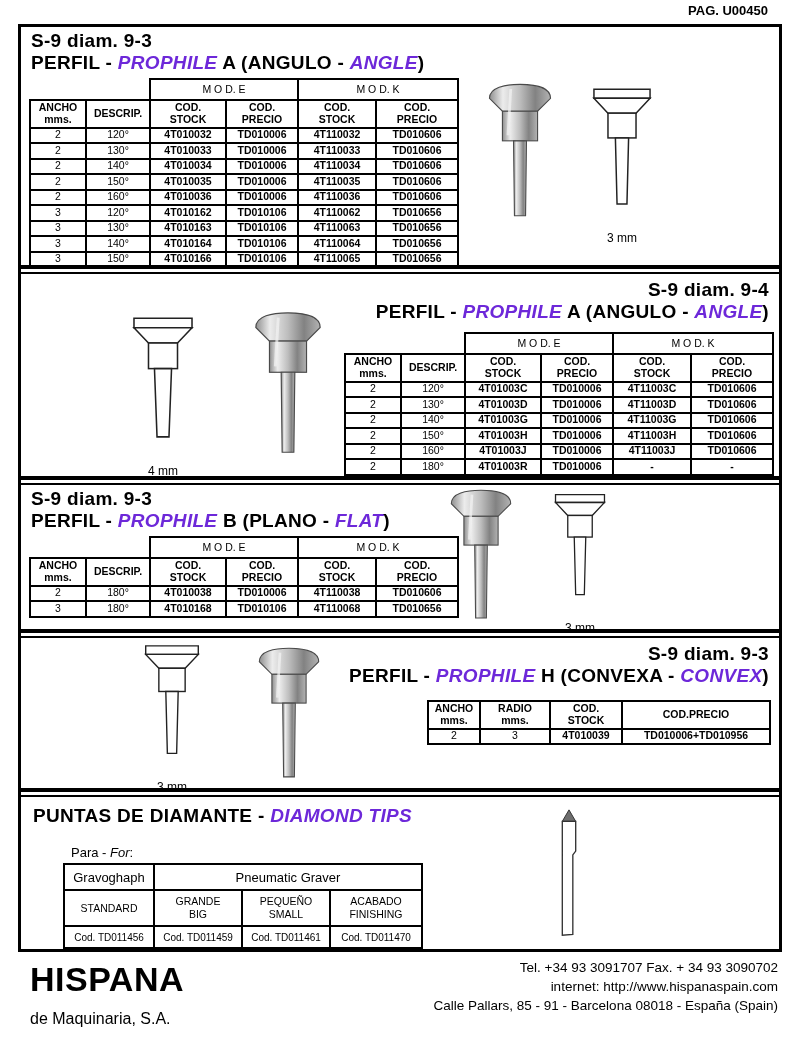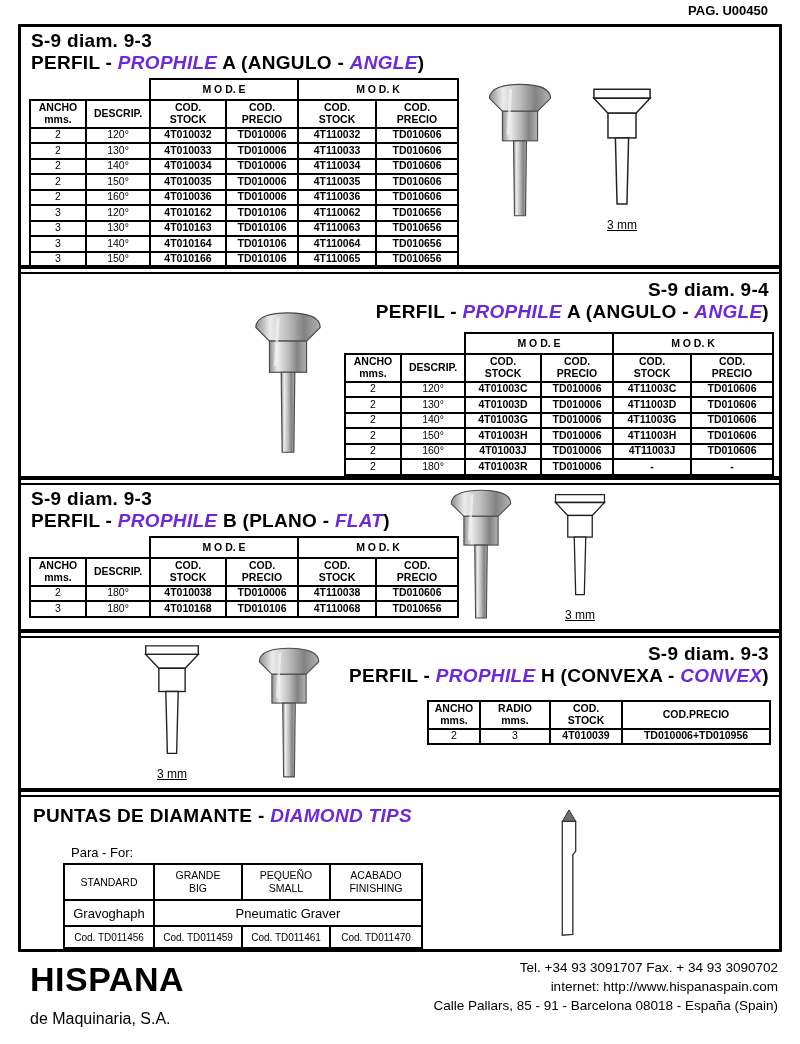--- a/index.html
+++ b/index.html
@@ -15,28 +15,28 @@
   .titles-right{padding:5px 10px 0 8px;text-align:right;}
   .sec-code{font-size:19px;font-weight:bold;letter-spacing:.3px;line-height:22px;}
   .sec-sub{font-size:19px;font-weight:bold;letter-spacing:.3px;line-height:22px;}
   .blue-it{color:#6d28d9;font-style:italic;}
   table{border-collapse:collapse;background:#fff;}
   .t td,.t th{border:2px solid #000;text-align:center;vertical-align:middle;}
   .t th{font-size:10.5px;white-space:pre-line;line-height:1.12;padding:1px 2px;}
   .t td{font-size:10.5px;padding:0 2px;height:13.5px;line-height:1.1;}
   .t td:nth-child(n+3){font-weight:bold;}
   .spacer-cell{border:none !important;}
-  .mod-cell{font-size:11px;font-weight:bold;height:17px;margin-top:14px;}
+  .mod-cell{font-size:11px;font-weight:normal;height:17px;margin-top:14px;}
   .c1{width:50px}.c2{width:58px}.c3{width:70px}.c4{width:66px}.c5{width:72px}.c6{width:76px}
   .c41{width:46px}.c42{width:64px}.c43{width:66px}.c44{width:142px}
   .tbl-left{margin:4px 0 0 8px;}
   .tbl-abs-r{position:absolute;right:5px;top:58px;}
   .tbl-abs-r4{position:absolute;right:8px;top:62px;}
   .img{position:absolute;text-align:center;}
-  .size-label{font-size:12px;margin-top:5px;text-decoration:underline;}
+  .size-label{font-size:12px;margin-top:18px;}
   
   .t5 td,.t5 th{border:2px solid #000;text-align:center;vertical-align:middle;font-weight:normal;}
   .t5 .r1{font-size:13px;height:22px;}
   .t5 .r2{font-size:10.5px;white-space:pre-line;line-height:1.2;height:32px;padding:1px 3px;}
   .t5 .r3{font-size:10px;height:20px;padding:0 6px;}
   .c51{width:82px}.c52{width:80px}.c53{width:80px}.c54{width:84px}
   .s5-title{padding:8px 0 0 12px;font-size:19px;font-weight:bold;letter-spacing:.3px;}
   .para-label{position:absolute;left:50px;top:48px;font-size:13px;}
   .s5-table{position:absolute;left:42px;top:66px;}
   
@@ -256,20 +256,29 @@
           <tr>
             <td>2</td>
             <td>180°</td>
             <td>4T01003R</td>
             <td>TD010006</td>
             <td>-</td>
             <td>-</td>
           </tr>
         </tbody>
     </table>
+    <div class="img" style="left:104px;top:40px;">
+      <svg width="76" height="128" viewBox="0 0 80 150">
+        <path d="M6,5 H74 V16 H6 Z" fill="#fff" stroke="#222" stroke-width="1.8"></path>
+        <path d="M6,16 H74 L57,34 H23 Z" fill="#fff" stroke="#222" stroke-width="1.8"></path>
+        <rect x="23" y="34" width="34" height="30" fill="#fff" stroke="#222" stroke-width="1.8"></rect>
+        <path d="M30,64 H50 L47,144 H33 Z" fill="#fff" stroke="#222" stroke-width="1.8"></path>
+      </svg>
+      <div class="size-label">4 mm</div>
+    </div>
     <div class="img" style="left:228px;top:34px;">
       <svg width="78" height="150" viewBox="0 0 80 150">
         <path d="M7,18 C7,6 24,3 40,3 C56,3 73,6 73,18 L59,32 L21,32 Z" fill="url(#met)" stroke="#4a4a4a" stroke-width="1.2"></path>
         <rect x="21" y="32" width="38" height="32" fill="url(#met)" stroke="#4a4a4a" stroke-width="1.2"></rect>
         <path d="M33,64 h14 l-1,82 h-12 z" fill="url(#met)" stroke="#4a4a4a" stroke-width="1.2"></path>
         <path d="M30,8 L27,58" stroke="#f4f4f4" stroke-width="3" opacity="0.7" fill="none"></path>
       </svg>
     </div>
   </div>
 
@@ -383,37 +392,37 @@
         <path d="M33,64 h14 l-1,82 h-12 z" fill="url(#met)" stroke="#4a4a4a" stroke-width="1.2"></path>
         <path d="M30,8 L27,58" stroke="#f4f4f4" stroke-width="3" opacity="0.7" fill="none"></path>
       </svg>
     </div>
   </div>
 
   <div class="divider"></div>
 
   <div class="sec sec-5">
     <div class="s5-title"><span>PUNTAS DE DIAMANTE  -  </span><span class="blue-it">DIAMOND TIPS</span></div>
-    <div class="para-label"><span>Para - </span><span style="">For</span><span>:</span></div>
+    <div class="para-label"><span>Para - </span><span style="font-style:italic">For</span><span>:</span></div>
     <table class="t5 s5-table">
       <tbody>
           <tr>
+        <th class="r1 c51">Gravoghaph</th>
+        <th class="r1" colspan="3">Pneumatic Graver</th>
+      </tr>
+      <tr>
         <td class="r2 c51">STANDARD</td>
         <td class="r2 c52">GRANDE
 BIG</td>
         <td class="r2 c53">PEQUEÑO
 SMALL</td>
         <td class="r2 c54">ACABADO
 FINISHING</td>
       </tr>
       <tr>
-        <th class="r1 c51">Gravoghaph</th>
-        <th class="r1" colspan="3">Pneumatic Graver</th>
-      </tr>
-      <tr>
         <td class="r3">Cod. TD011456</td>
         <td class="r3">Cod. TD011459</td>
         <td class="r3">Cod. TD011461</td>
         <td class="r3">Cod. TD011470</td>
       </tr>
     </tbody>
       </table>
     <div class="img" style="left:528px;top:10px;">
       <svg width="40" height="134" viewBox="0 0 40 140">
         <path d="M20,3 L27,15 H13 Z" fill="#6e6e6e" stroke="#333" stroke-width="1"></path>

